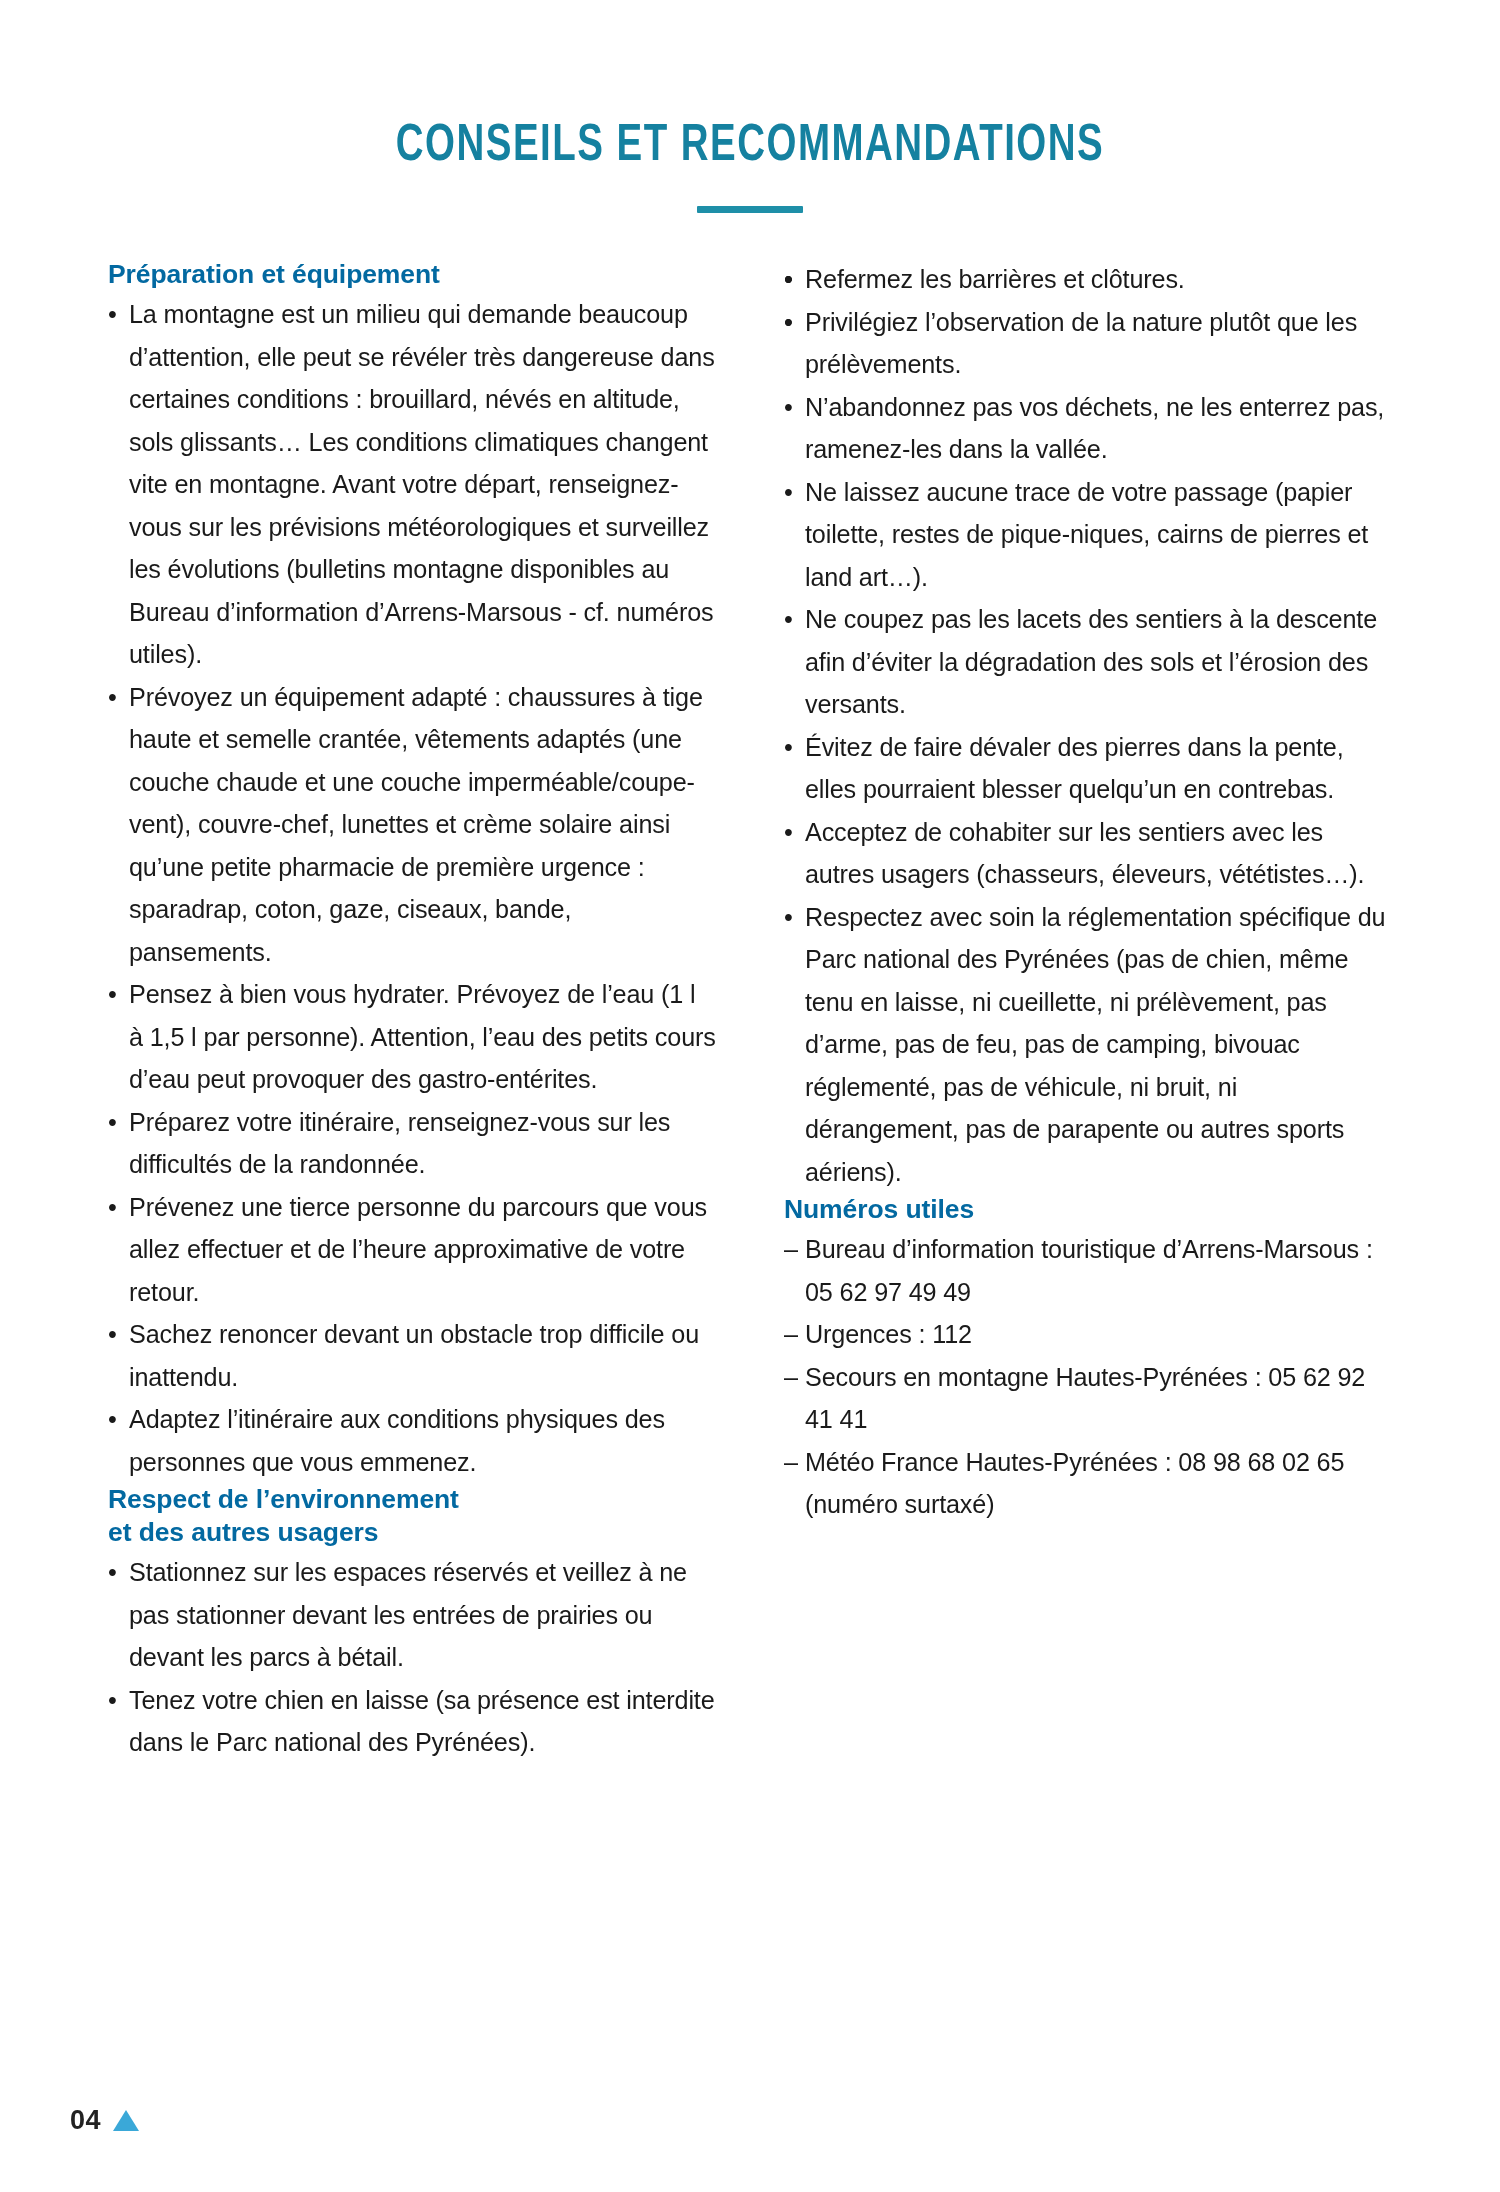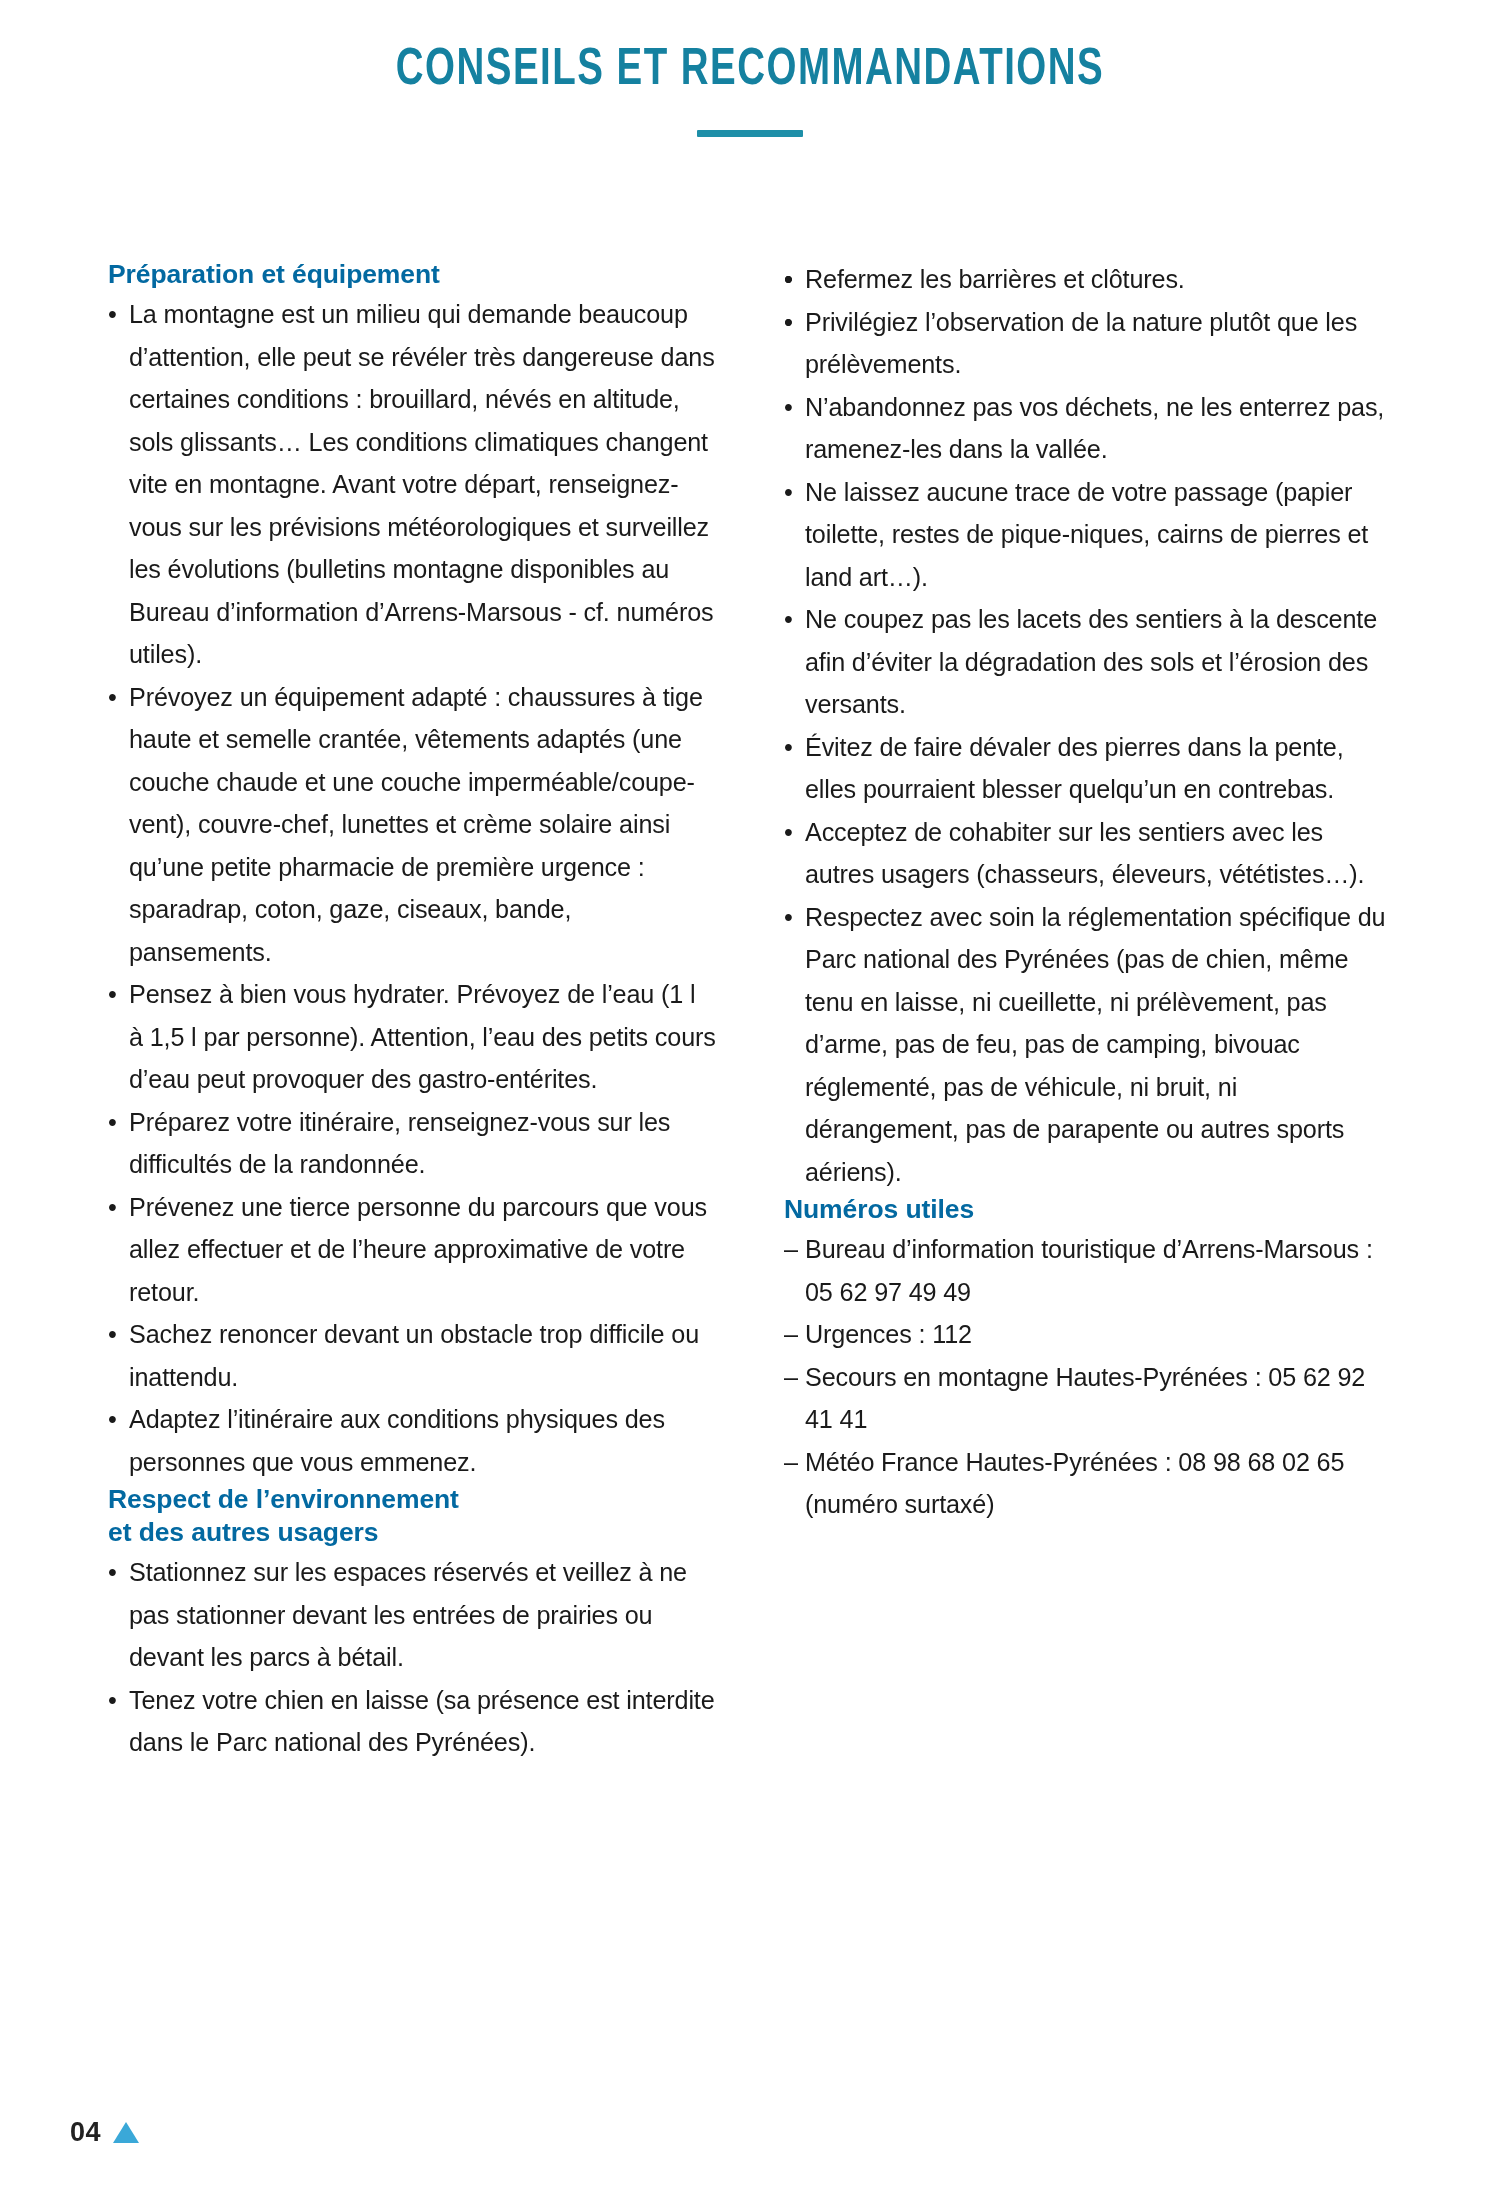--- a/index.html
+++ b/index.html
@@ -18,21 +18,21 @@
   }
 
   .page {
     position: absolute;
     inset: 0;
     background: #ffffff;
   }
 
   
   .page-header {
-    padding-top: 40px;
+    padding-top: 116px;
     text-align: center;
   }
   .page-title {
     font-family: "Liberation Sans Narrow", "Liberation Sans", sans-serif;
     font-size: 52px;
     font-weight: bold;
     letter-spacing: 2.0px;
     color: #1581a0;
     text-transform: uppercase;
     transform: scaleX(0.74);
@@ -95,21 +95,21 @@
     color: #1a1a1a;
   }
   .bullets.dashes li .marker {
     left: 0px;
   }
 
   
   .footer {
     position: absolute;
     left: 70px;
-    bottom: 44px;
+    bottom: 56px;
     display: flex;
     align-items: center;
     gap: 12px;
   }
   .page-num {
     font-size: 27px;
     font-weight: bold;
     color: #222222;
     letter-spacing: 0.5px;
   }

